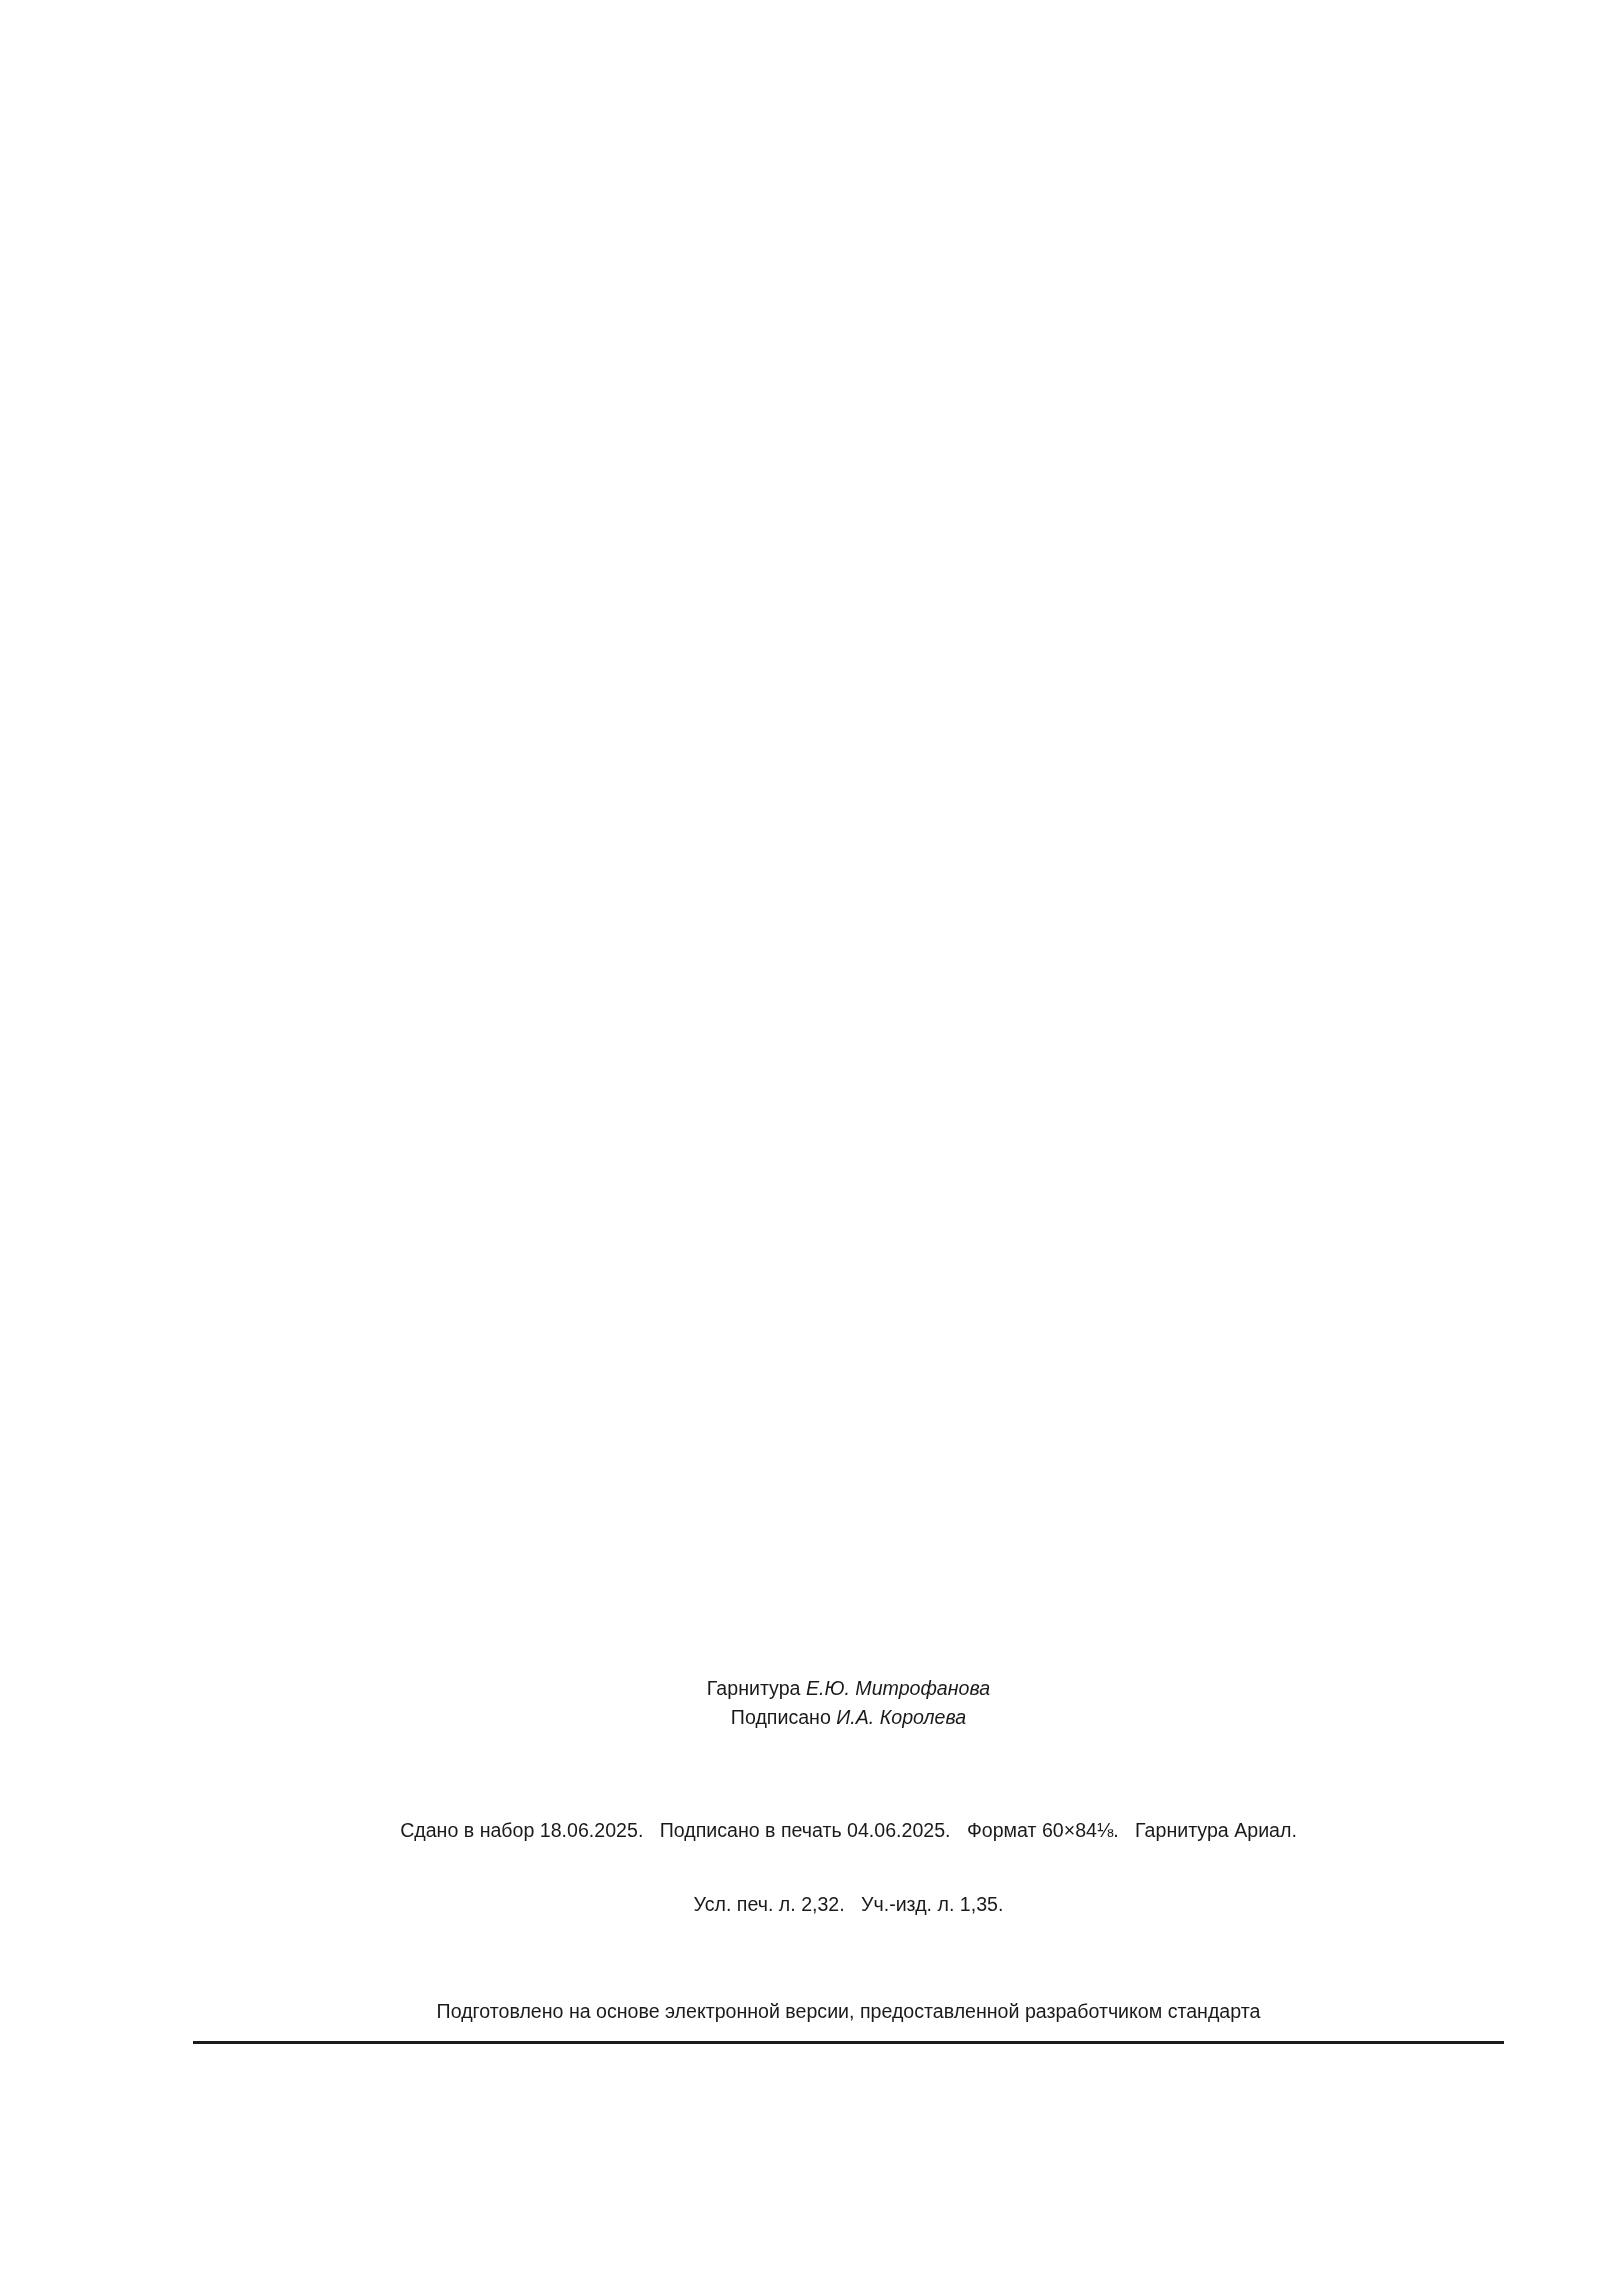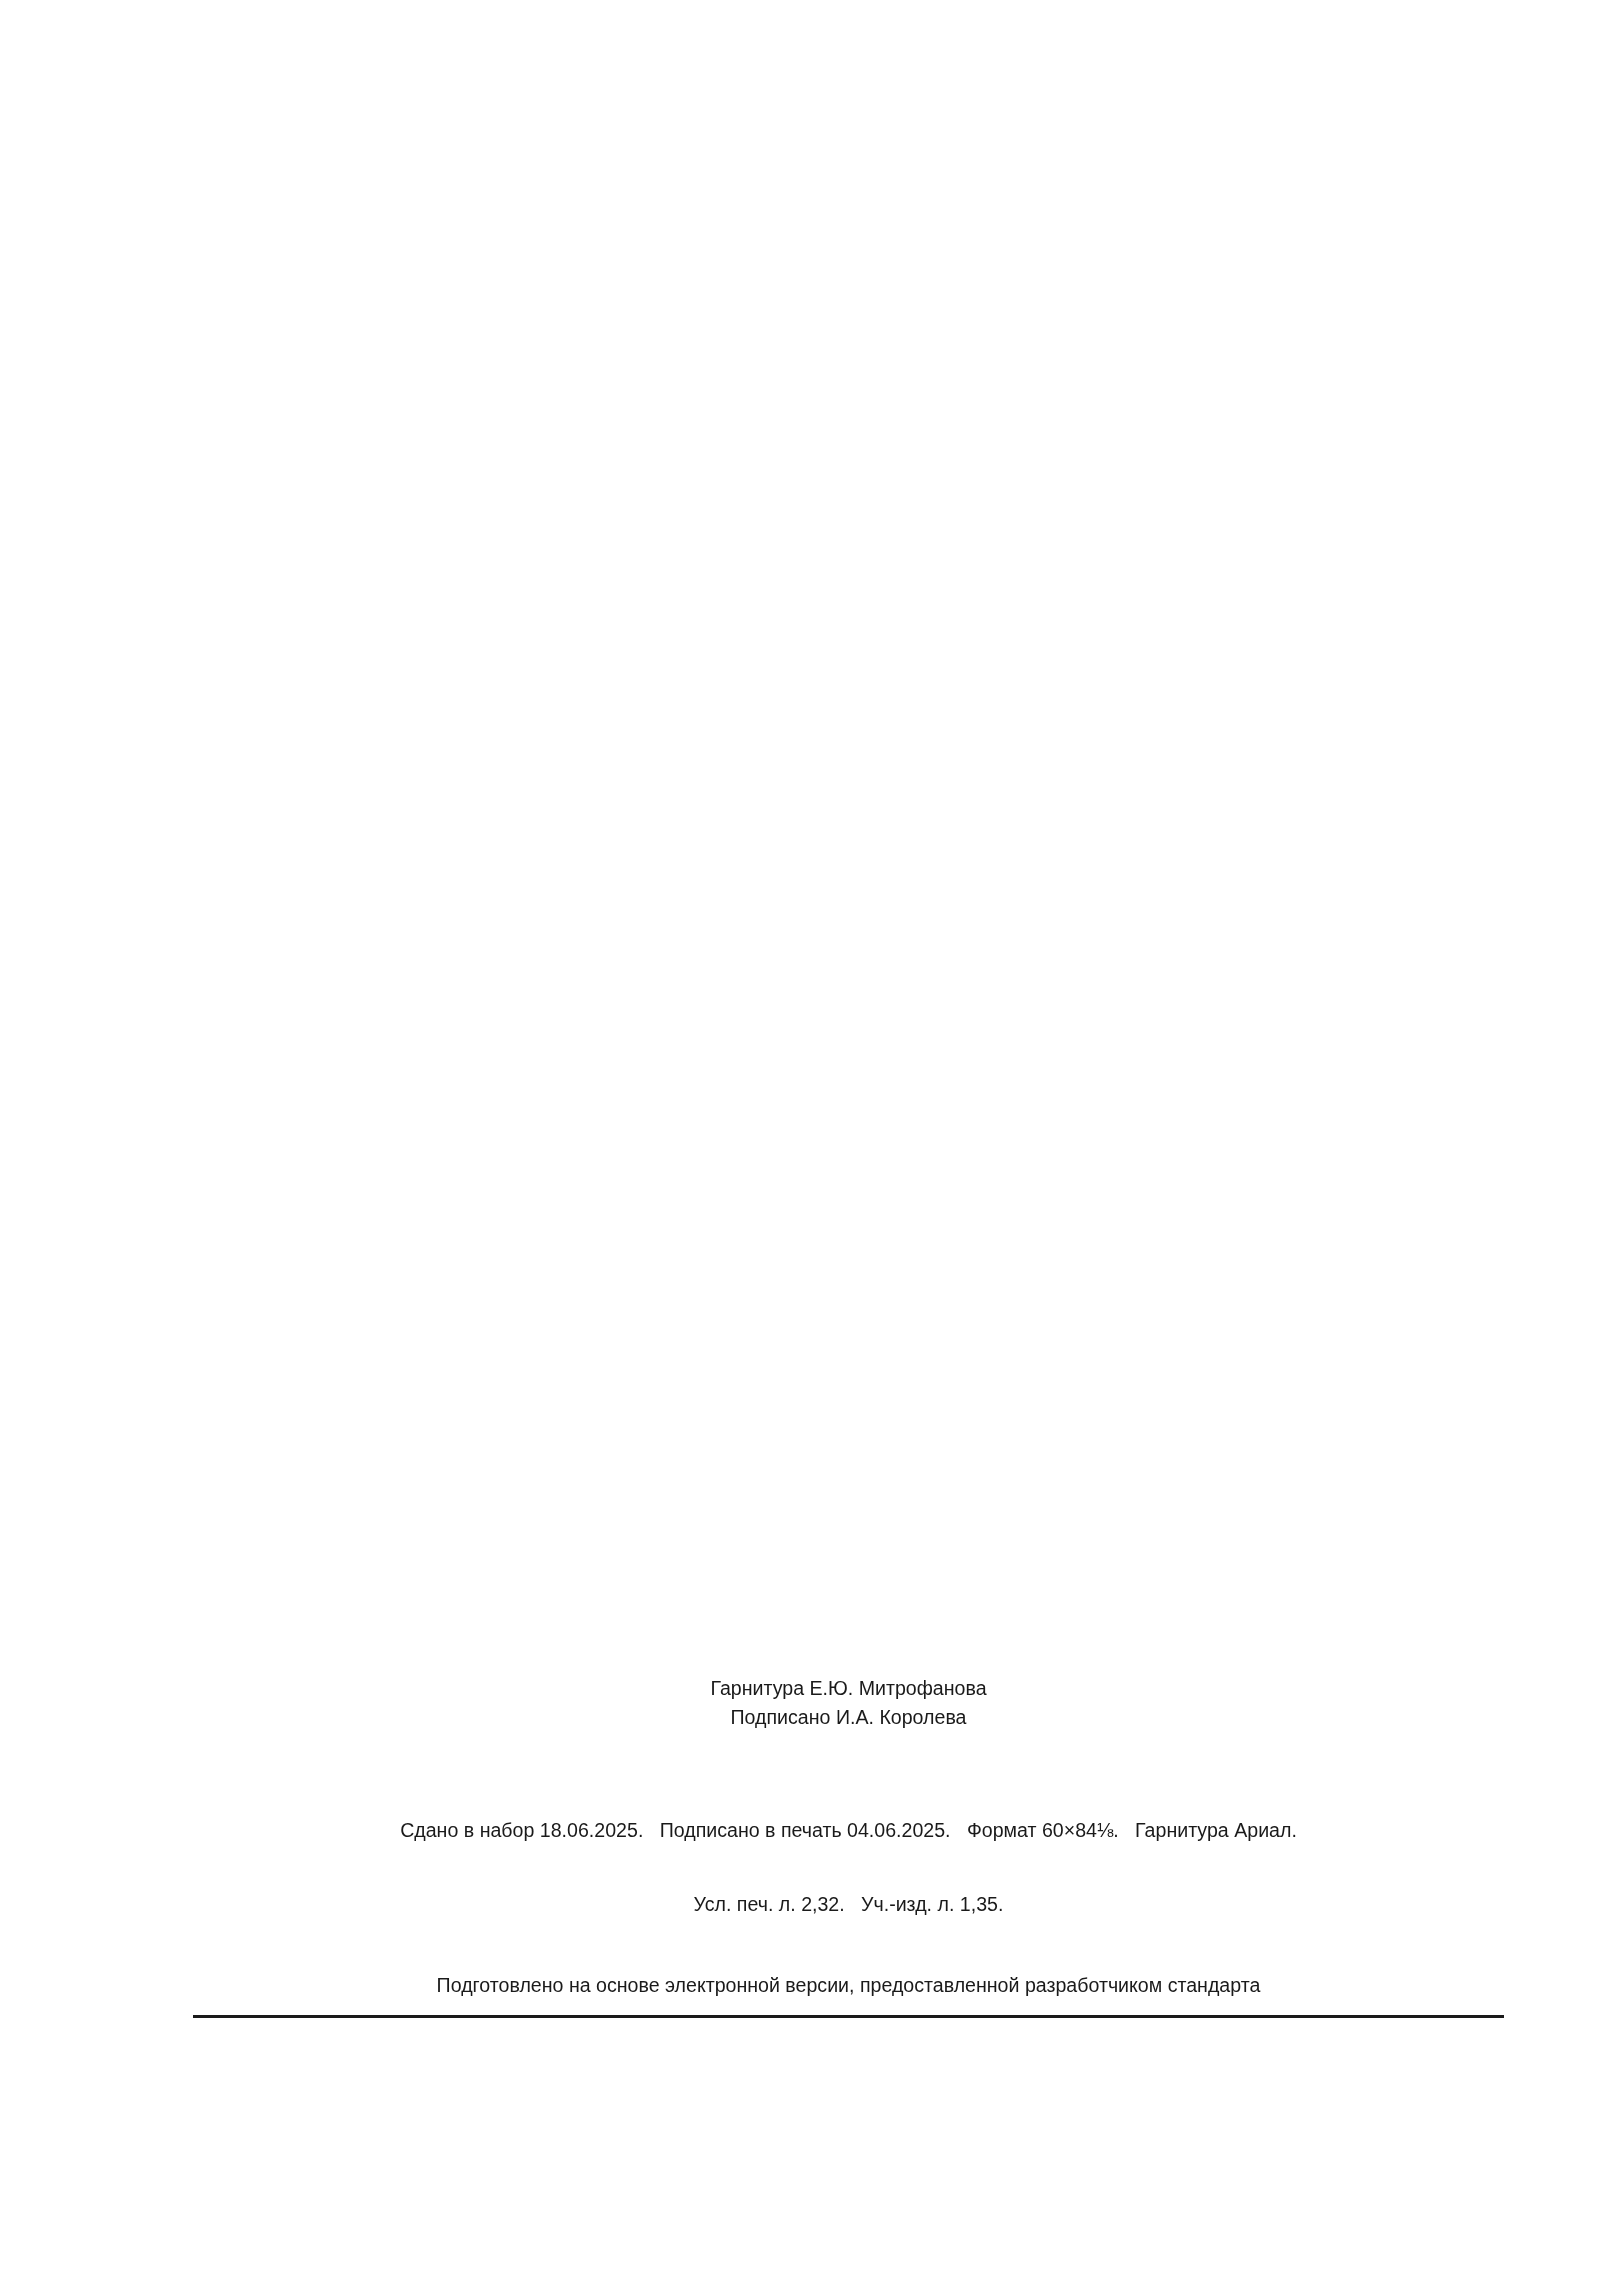--- a/index.html
+++ b/index.html
@@ -20,28 +20,29 @@
     left: 193px;
     top: 1674px;
     width: 1311px;
     text-align: center;
     font-size: 19.6px;
   }
   .editors-block {
     line-height: 29px;
   }
   .editors-block .editor-name {
+    font-style: italic;
   }
   .imprint-block {
     margin-top: 37px;
     line-height: 24.5px;
     white-space: pre-wrap;
   }
   .prepared-note {
-    margin-top: 8px;
+    margin-top: 34px;
     line-height: 24.5px;
   }
   .divider-rule {
     margin-top: 17.6px;
     height: 2.9px;
     background: #1a1a1a;
     border: none;
     width: 100%;
   }
   .publisher-block {

